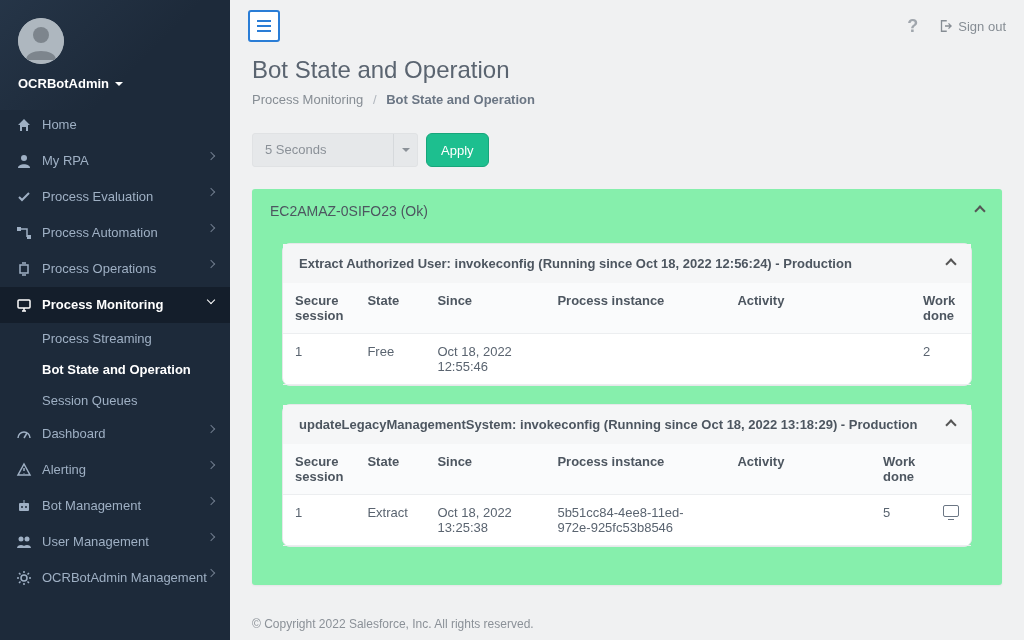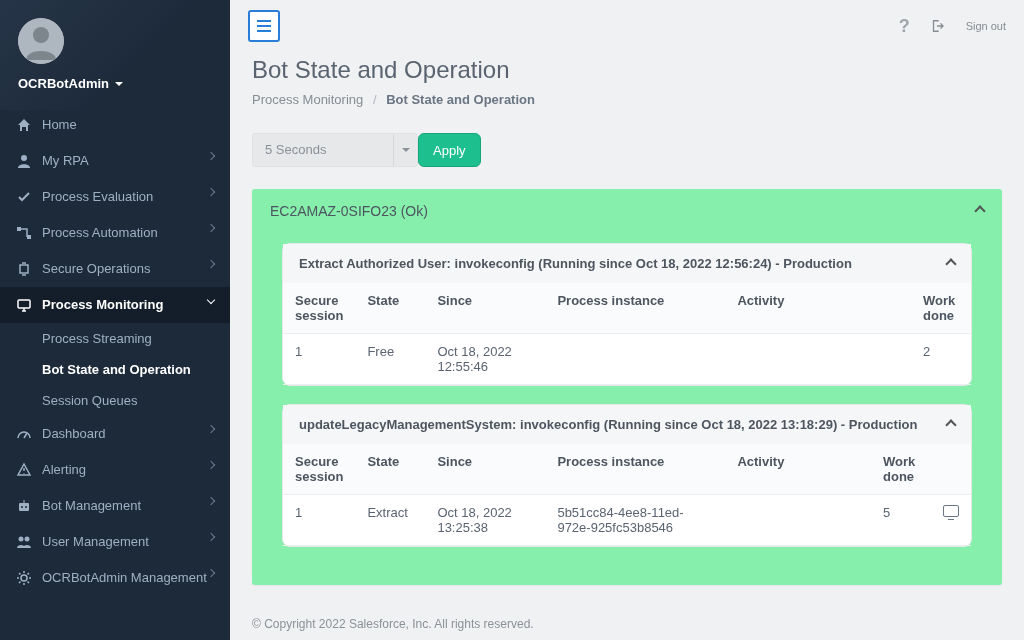--- a/index.html
+++ b/index.html
@@ -27,30 +27,30 @@
 
 
 .main { flex: 1; display: flex; flex-direction: column; background: #f0f1f2; overflow-y: auto; }
 .topbar { display: flex; align-items: center; padding: 10px 18px 6px; gap: 12px; }
 .hamburger { width: 32px; height: 32px; border: 2px solid #2a7dd6; border-radius: 3px; display: flex; align-items: center; justify-content: center; cursor: pointer; background: #fff; }
 .hamburger-lines { width: 14px; height: 2px; background: #2a7dd6; position: relative; }
 .hamburger-lines::before, .hamburger-lines::after { content: ""; position: absolute; left: 0; width: 14px; height: 2px; background: #2a7dd6; }
 .hamburger-lines::before { top: -5px; } .hamburger-lines::after { top: 5px; }
 .topbar-spacer { flex: 1; }
 .help-icon { font-size: 18px; font-weight: 700; color: #a0a6ad; cursor: pointer; padding: 4px 8px; }
-.signout { display: flex; align-items: center; gap: 22px; color: #868d94; font-size: 11px; cursor: pointer; }
+.signout { display: flex; align-items: center; gap: 6px; color: #868d94; font-size: 13px; cursor: pointer; }
 .signout svg { width: 14px; height: 14px; }
 
 .page-header { padding: 8px 22px 18px; }
 .page-title { font-size: 24px; font-weight: 400; color: #5a6470; margin-bottom: 8px; }
 .breadcrumb { font-size: 13px; color: #868d94; }
 .breadcrumb .sep { margin: 0 6px; color: #b0b6bd; }
 .breadcrumb .current { color: #6b7684; font-weight: 600; }
 
-.controls { padding: 8px 22px 22px; display: flex; gap: 0; align-items: stretch; }
+.controls { padding: 8px 22px 22px; display: flex; gap: 8px; align-items: stretch; }
 .select { background: #e6e8ea; border: 1px solid #e0e2e4; border-radius: 3px; display: flex; align-items: stretch; height: 34px; }
 .select-text { padding: 8px 12px; width: 140px; color: #8b9198; font-size: 13px; }
 .select-btn { border-left: 1px solid #d6d9dc; width: 24px; display: flex; align-items: center; justify-content: center; cursor: pointer; }
 .select-btn .ar { width: 0; height: 0; border-left: 4px solid transparent; border-right: 4px solid transparent; border-top: 4px solid #8b9198; }
 .btn-apply { background: #1dbf8f; color: #fff; border: 1px solid #17a67b; border-radius: 6px; padding: 0 14px; font-size: 13px; cursor: pointer; font-weight: 500; }
 
 .panel { margin: 0 22px 18px; background: #86efac; border-radius: 3px; box-shadow: 0 1px 2px rgba(0,0,0,.05); }
 .panel-hdr { padding: 14px 18px; display: flex; align-items: center; font-size: 14px; color: #4d5660; cursor: pointer; }
 .panel-hdr .chev-up { margin-left: auto; width: 8px; height: 8px; border-right: 2px solid #555; border-bottom: 2px solid #555; transform: rotate(-135deg); }
 .panel-body { padding: 10px 30px 20px; }
@@ -135,21 +135,21 @@
         <span class="label">Process Automation</span>
         <span class="chev"></span>
       </li>
       <li class="nav-item">
         <span class="icon">
             <svg viewBox="0 0 16 16" fill="none" stroke="#9fb0c4" stroke-width="1.5">
               <path d="M4 4 L12 4 L12 12 L4 12 Z"></path>
               <path d="M6 2 L10 2 M6 14 L10 14"></path>
             </svg>
           </span>
-        <span class="label">Secure Operations</span>
+        <span class="label">Process Operations</span>
         <span class="chev"></span>
       </li>
       <li class="nav-item active">
         <span class="icon">
             <svg viewBox="0 0 16 16" fill="none" stroke="#fff" stroke-width="1.5">
               <rect x="2" y="3" width="12" height="8" rx="1"></rect>
               <path d="M6 14 L10 14 M8 11 L8 14"></path>
             </svg>
           </span>
         <span class="label">Process Monitoring</span>

